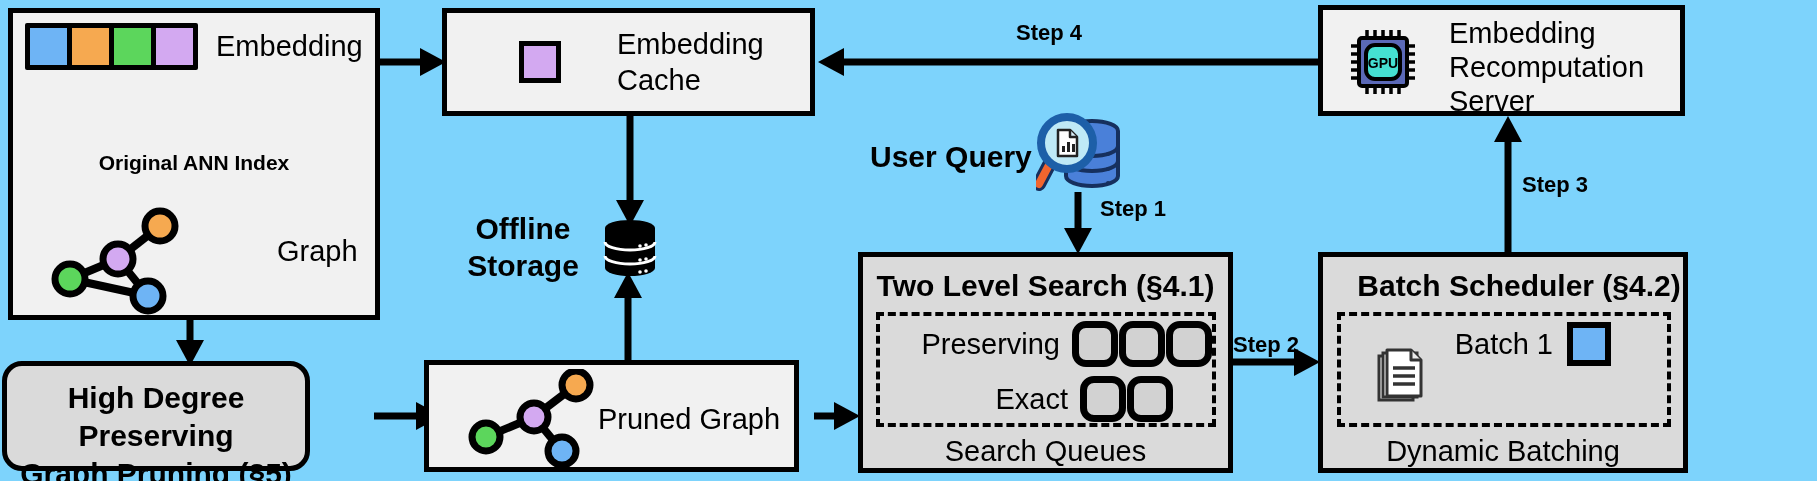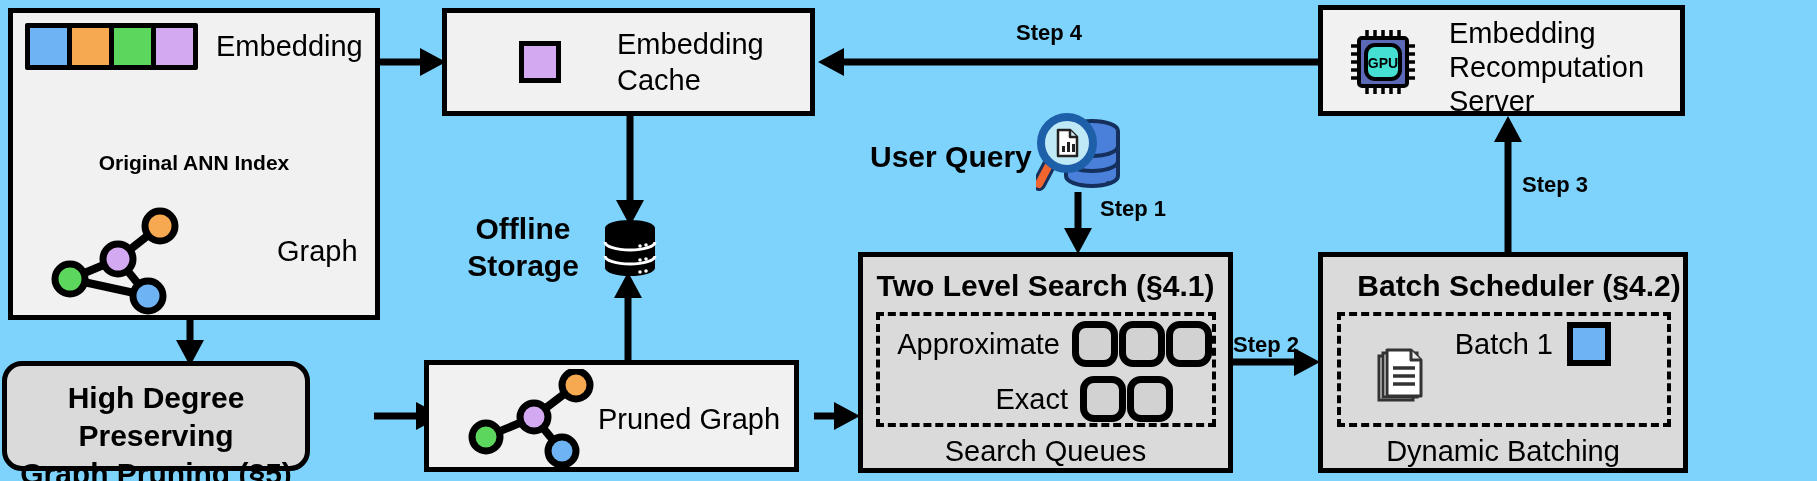--- a/index.html
+++ b/index.html
@@ -172,21 +172,21 @@
 
   <div class="step" style="left:1100px;top:196px;">Step 1</div>
   <div class="step" style="left:1233px;top:332px;">Step 2</div>
   <div class="step" style="left:1522px;top:172px;">Step 3</div>
   <div class="step" style="left:1016px;top:20px;">Step 4</div>
 
   <div class="box dark" style="left:858px;top:252px;width:375px;height:221px;">
     <div class="abs title30 center" style="left:0;top:12px;width:100%;">Two Level Search (§4.1)</div>
     <div class="dashed" style="left:13px;top:55px;width:340px;height:115px;">
       <div class="qrow" style="left:0;top:5px;width:100%;">
-        <div class="qlabel" style="width:188px;">Approximate</div>
+        <div class="qlabel" style="width:188px;">Preserving</div>
         <div style="display:flex;gap:1px;margin-left:12px;">
           <div class="qsq"></div>
           <div class="qsq"></div>
           <div class="qsq"></div>
         </div>
       </div>
       <div class="qrow" style="left:0;top:60px;width:100%;">
         <div class="qlabel" style="width:188px;">Exact</div>
         <div style="display:flex;gap:1px;margin-left:12px;">
           <div class="qsq"></div>

